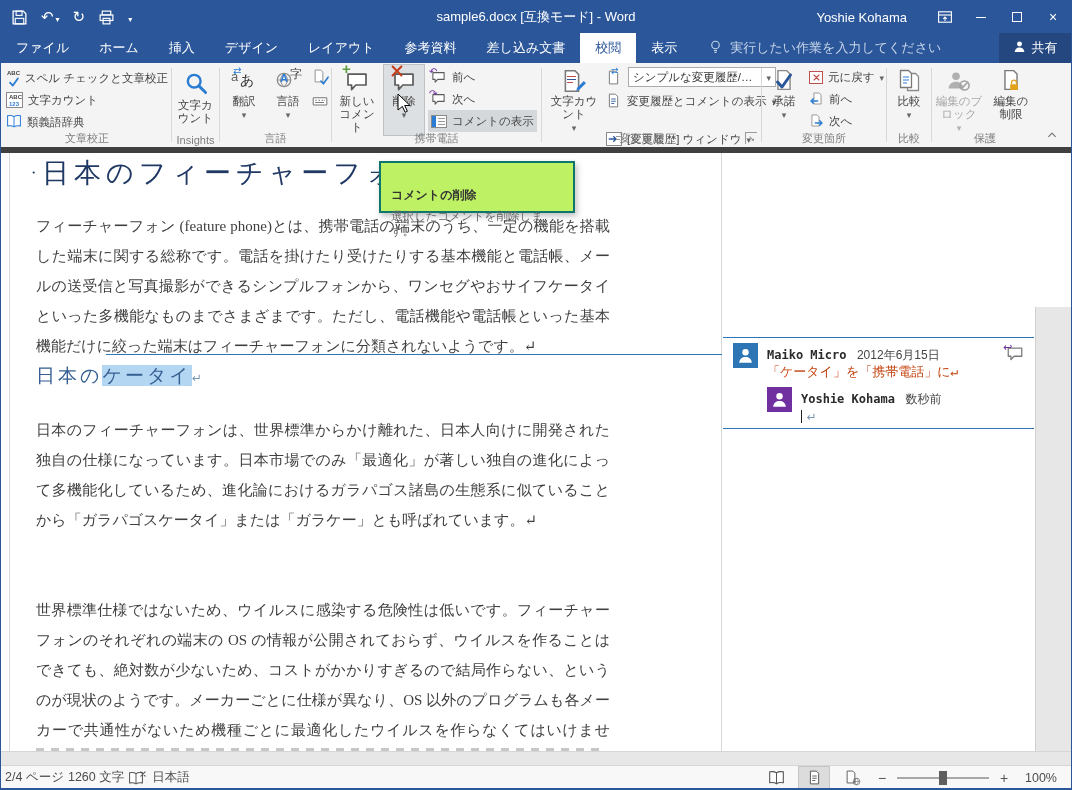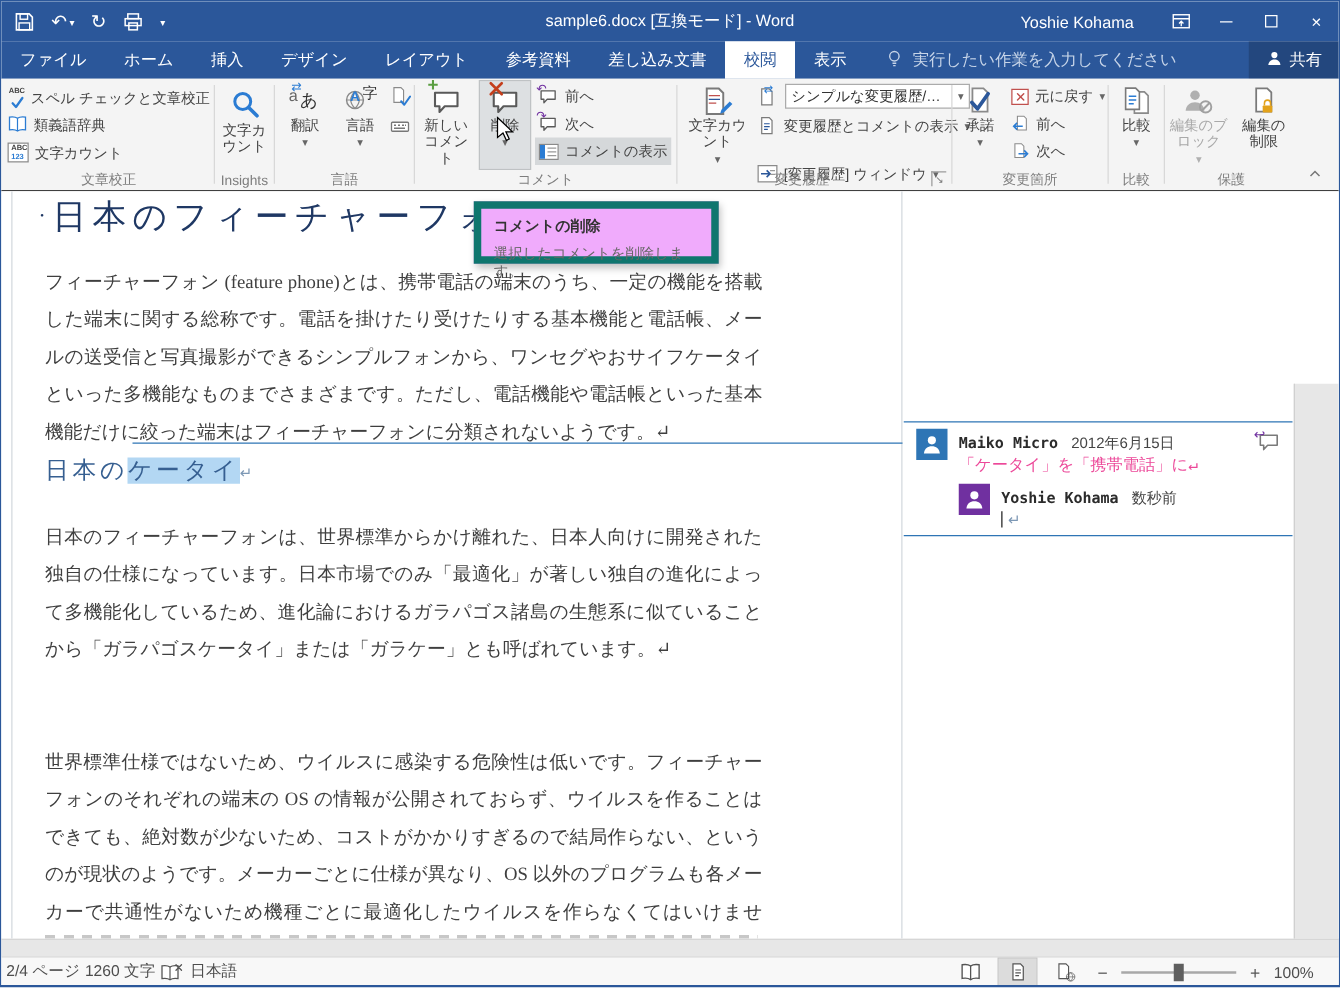--- a/index.html
+++ b/index.html
@@ -23,21 +23,21 @@
 .minline{width:10px;height:1px;background:#fff}
 
 
 #tabrow{position:absolute;top:32px;left:0;right:0;height:30px;background:var(--accent,#2b579a);display:flex;color:#fff;font-size:13px}
 .tab{padding:0 15px;display:flex;align-items:center;cursor:default}
 .tab.active{background:#fff;color:var(--accent,#2b579a)}
 .tellme{display:flex;align-items:center;gap:7px;margin-left:16px;color:#c6d4e8}
 .share-btn{position:absolute;right:0;top:0;height:30px;width:72px;background:rgba(0,0,0,.18);display:flex;align-items:center;justify-content:center;gap:6px;color:#fff;font-size:13px}
 
 
-#ribbon{position:absolute;top:62px;left:0;right:0;height:90px;background:#f4f4f4;border-bottom:1px solid #404040;font-size:11.5px;color:#444}
+#ribbon{position:absolute;top:62px;left:0;right:0;height:90px;background:#f4f4f4;border-bottom:6px solid #404040;font-size:11.5px;color:#444}
 .rgroup{position:absolute;top:0;height:100%}
 .glabel{position:absolute;bottom:1px;left:0;right:0;text-align:center;font-size:11px;color:#7d7d7d}
 .vdiv{position:absolute;top:5px;bottom:5px;width:1px;background:#d8d8d8}
 .bigbtn{position:absolute;top:2px;height:70px;display:flex;flex-direction:column;align-items:center;text-align:center;line-height:13px;padding-top:3px}
 .bicon{height:30px;display:flex;align-items:center;justify-content:center}
 .blabel{margin-top:1px}
 .srow{display:flex;align-items:center;gap:5px;height:22px;white-space:nowrap;padding:0 3px}
 .hovered{background:#dde0e2;outline:1px solid #bfc2c4}
 .toggled{background:#d5d8da}
 .disabled{color:#a9a9a9}
@@ -60,25 +60,25 @@
 .hl{background:var(--highlight,#b3d7f3)}
 .pmark{font-size:12px;letter-spacing:0;color:#7d98b5}
 .connector{position:absolute;left:105px;top:201px;width:616px;height:1px;background:var(--comment_border,#2e75b5)}
 .clipline{position:absolute;left:35px;width:570px;height:3px;bottom:0;background:repeating-linear-gradient(90deg,#9a9a9a 0 8px,transparent 8px 15px);opacity:.55}
 
 
 #commentcard{position:absolute;left:722px;top:184px;width:311px;height:92px;background:#fff;border-top:1px solid var(--comment_border,#2e75b5);border-bottom:1px solid var(--comment_border,#2e75b5)}
 .avatar{position:absolute;width:25px;height:25px;display:flex;align-items:center;justify-content:center}
 .cname{font-family:"DejaVu Sans Mono","Liberation Mono",monospace;font-weight:bold;font-size:12px;color:#2b2b2b}
 .cmeta{font-size:12px;color:#444;margin-left:6px}
-.ctext{font-family:Liberation Mono, monospace;font-size:13px;color:#ec4899}
+.ctext{font-family:Liberation Mono, monospace;font-size:13px;color:#c2410c}
 #scrollstrip{position:absolute;left:1034px;top:154px;width:36px;height:596px;background:#e7e7e7;border-left:1px solid #d0d0d0}
 
 
-#tooltip{position:absolute;left:378px;top:160px;width:196px;height:50px;background:#f0abfc;border:6px solid #0f766e;box-shadow:2px 3px 6px rgba(0,0,0,.25);padding:6px 10px;z-index:60}
+#tooltip{position:absolute;left:378px;top:160px;width:196px;height:50px;background:#bef264;border:2px solid #0f766e;box-shadow:2px 3px 6px rgba(0,0,0,.25);padding:24px 10px;z-index:60}
 #tooltip .tt-title{font-size:12px;font-weight:bold;color:#333;margin-bottom:5px}
 #tooltip .tt-desc{font-size:11.5px;color:#666}
 
 
 #bottomstrip{position:absolute;left:0;top:750px;width:1072px;height:14px;background:#e7e7e7;border-top:1px solid #d6d6d6}
 #statusbar{position:absolute;left:0;top:764px;width:1072px;height:24px;background:#f8f8f8;border-top:1px solid #d6d6d6;display:flex;align-items:center;font-size:12.5px;color:#4d4d4d}
 .sb-item{margin-left:4px;display:flex;align-items:center;gap:4px}
 .sb-right{position:absolute;right:10px;display:flex;align-items:center;gap:8px}
 .viewbtn{width:30px;height:22px;display:flex;align-items:center;justify-content:center}
 .viewbtn.active{background:#dcdcdc;outline:1px solid #c6c6c6}
@@ -243,31 +243,31 @@
       <div class="srow" style="margin-top:4px">
         <span class="cic" style="width:17px;height:17px">
           <span class="abc" style="top:0;left:1px">ABC</span>
           <svg width="12" height="12" style="left:2px;top:6px;color:#2b7cd3">
               <use href="#sy-check"></use>
             </svg>
         </span>
         <span>スペル チェックと文章校正</span>
       </div>
       <div class="srow">
+        <span class="cic" style="width:17px;height:16px;border:1px solid #8a8a8a;background:#fff">
+          <span class="abc" style="top:1px;left:2px">ABC</span>
+            <span class="abc" style="top:8px;left:2px;color:#2b7cd3">123</span>
+        </span>
+        <span>文字カウント</span>
+      </div>
+      <div class="srow">
         <span><svg width="16" height="16" style="color:#2b7cd3">
               <use href="#sy-book"></use>
             </svg></span>
         <span>類義語辞典</span>
-      </div>
-      <div class="srow">
-        <span class="cic" style="width:17px;height:16px;border:1px solid #8a8a8a;background:#fff">
-          <span class="abc" style="top:1px;left:2px">ABC</span>
-            <span class="abc" style="top:8px;left:2px;color:#2b7cd3">123</span>
-        </span>
-        <span>文字カウント</span>
       </div>
       <div class="glabel">文章校正</div>
     </div>
     <div class="vdiv" style="left:170px"></div>
 
     <div class="rgroup" style="left:171px;width:47px">
       <div class="bigbtn" style="left:1px;width:45px">
         <span class="bicon">
             <svg width="24" height="24" style="color:#2b7cd3">
               <use href="#sy-search"></use>
@@ -361,21 +361,21 @@
         <div class="srow toggled">
           <span class="cic" style="width:16px;height:13px;border:1px solid #8a8a8a;background:#fff">
             <span style="left:0;top:0;width:4px;height:11px;background:#2b7cd3"></span>
             <span style="left:6px;top:2px;width:7px;height:1px;background:#999"></span>
             <span style="left:6px;top:5px;width:7px;height:1px;background:#999"></span>
             <span style="left:6px;top:8px;width:7px;height:1px;background:#999"></span>
           </span>
           <span>コメントの表示</span>
         </div>
       </div>
-      <div class="glabel">コメント</div>
+      <div class="glabel">携帯電話</div>
     </div>
     <div class="vdiv" style="left:540px"></div>
 
     <div class="rgroup" style="left:541px;width:219px">
       <div class="bigbtn" style="left:3px;width:58px">
         <span class="bicon cic" style="width:28px;height:26px">
           <svg width="24" height="24" style="left:0;top:1px;color:#7a7a7a">
               <use href="#sy-page"></use>
             </svg>
           <span style="left:7px;top:8px;width:9px;height:1px;background:#c0504d"></span>
@@ -639,17 +639,17 @@
             <svg width="9" height="9" style="left:8px;top:7px;color:#555">
               <use href="#sy-globe"></use>
             </svg>
           </span>
       </span>
       <span class="zbtn">−</span>
       <span class="ztrack">
           <span class="zthumb"></span>
         </span>
       <span class="zbtn">+</span>
-      <span style="width:44px;text-align:left">100%</span>
+      <span style="width:44px;text-align:center">100%</span>
     </span>
   </div>
 
 </div>
 
 </body></html>

